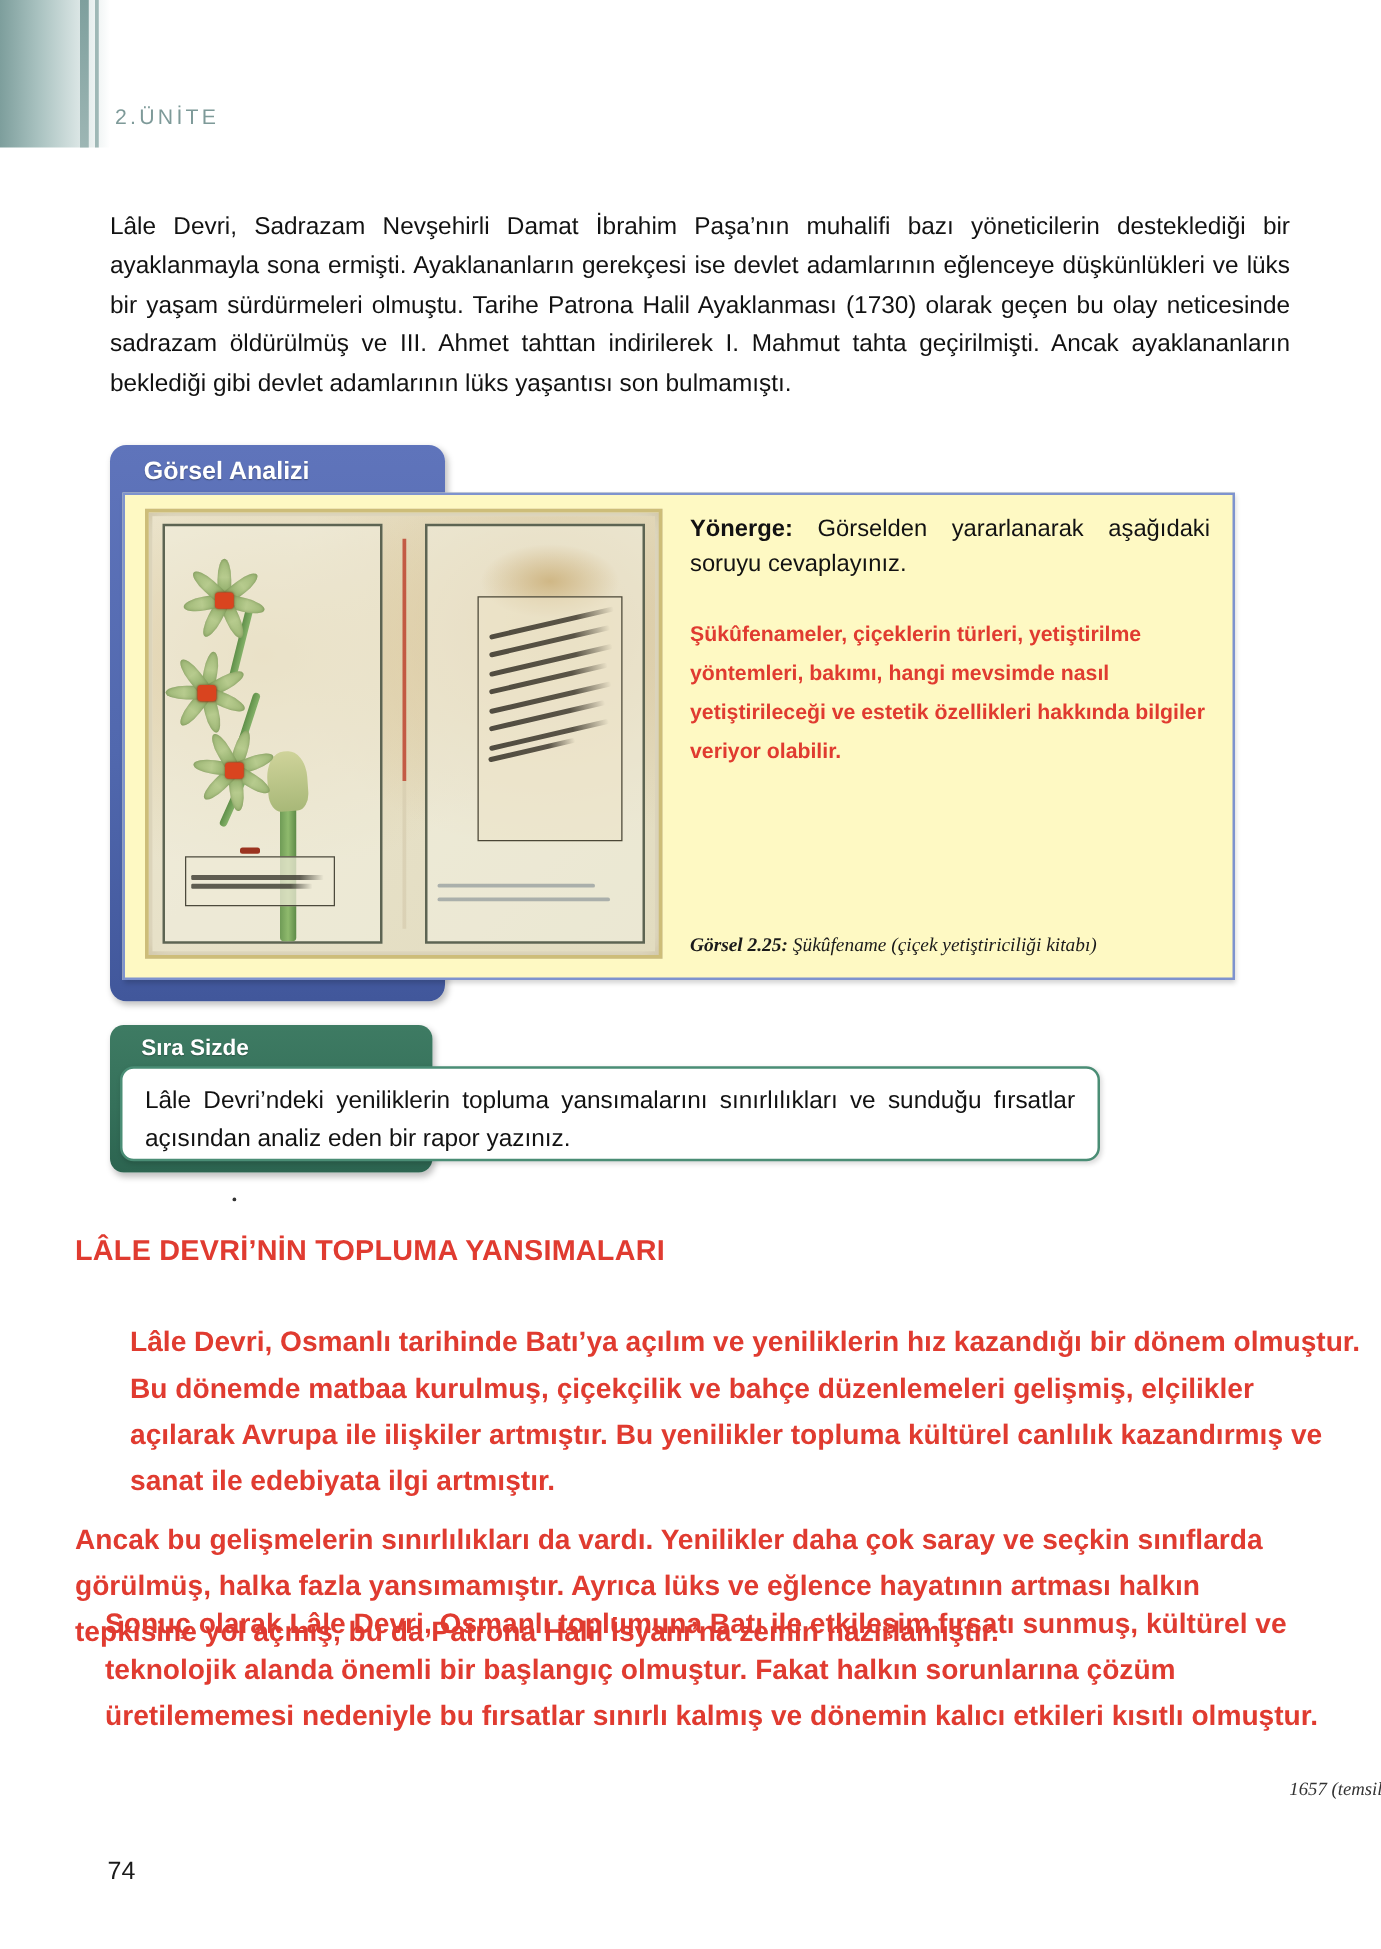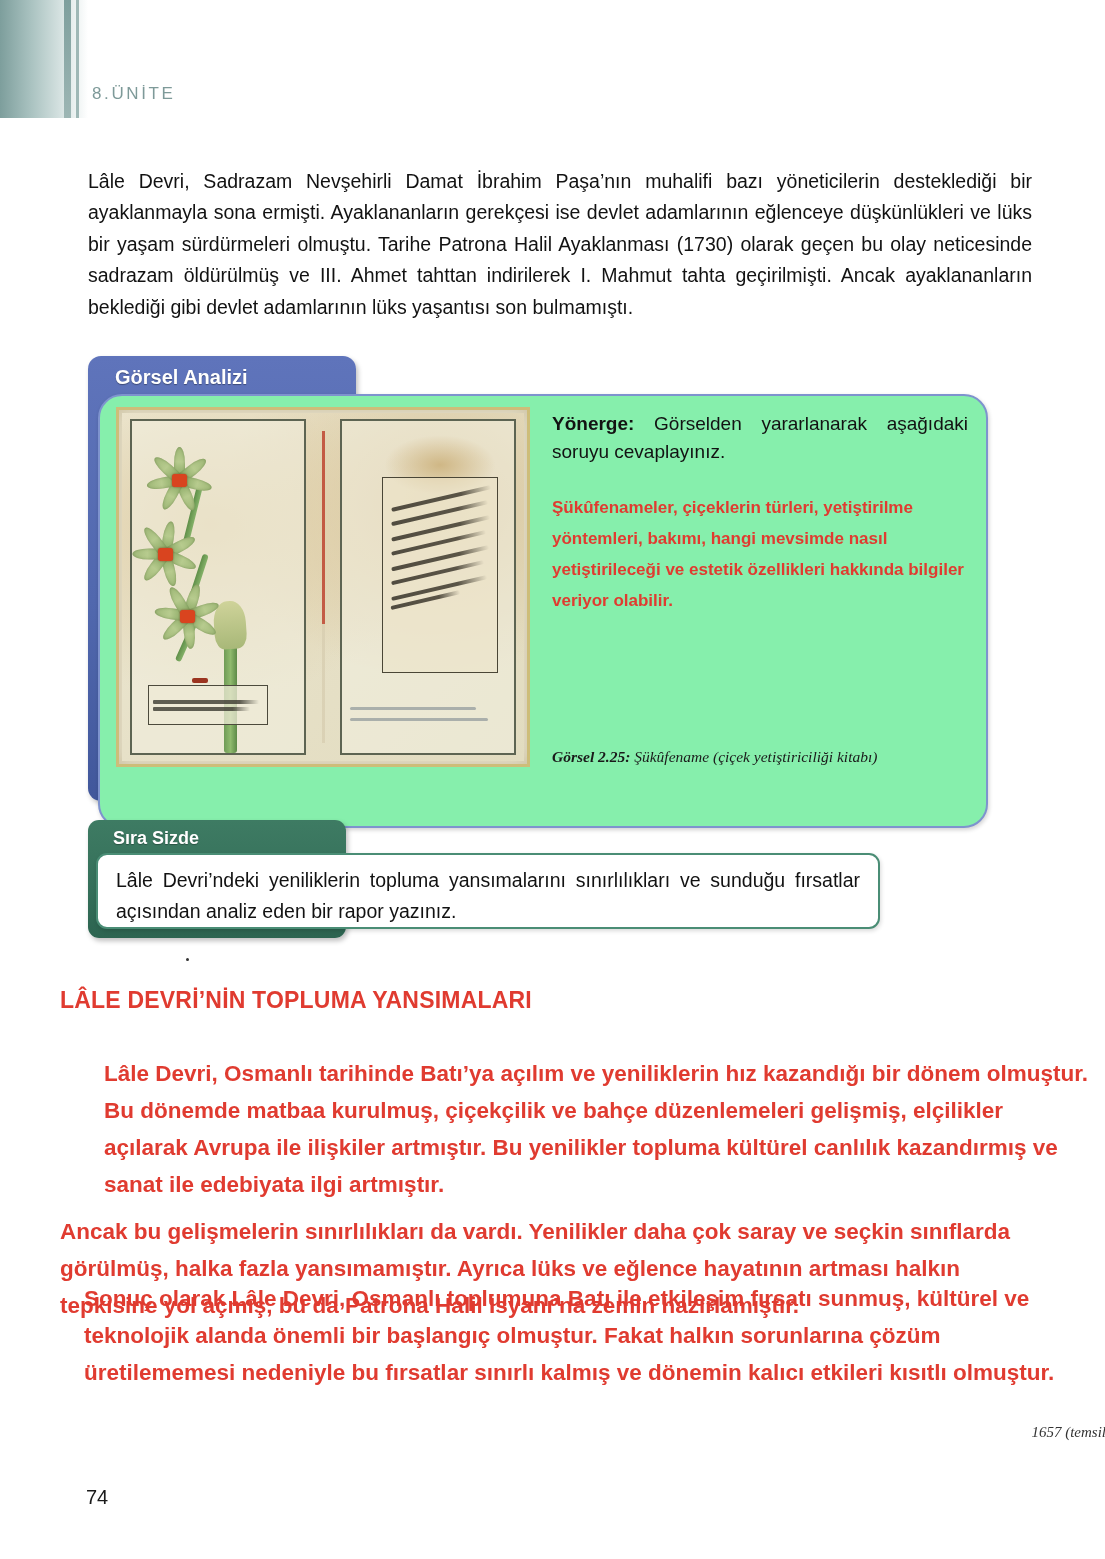--- a/index.html
+++ b/index.html
@@ -45,22 +45,22 @@
     background:linear-gradient(to bottom,#5f74bb 0%,#5168ae 55%,#41579b 100%);
     border-radius:13px 13px 13px 13px;
     box-shadow:2px 3px 5px rgba(0,0,0,.25);
   }
   .ga-tab-label{
     position:absolute; left:27px; top:10px;
     color:#ffffff; font-size:20px; font-weight:bold;
     text-shadow:0 1px 1px rgba(0,0,0,.35);
   }
   .ga-card{
-    position:absolute; left:10px; top:38px; width:890px; height:434px;
-    background:#86efac; border:2px solid #7e93ce; border-radius:24px;
+    position:absolute; left:10px; top:38px; width:890px; height:390px;
+    background:#fef9c3; border:2px solid #7e93ce; border-radius:0;
     box-shadow:1px 2px 4px rgba(0,0,0,.18);
   }
 
   
   .ms{
     position:absolute; left:16px; top:11px; width:414px; height:360px;
     background:#e8e3cf;
     border:3px solid #cdbd79;
     box-shadow:inset 0 0 18px rgba(150,125,70,.35);
     overflow:hidden;
@@ -205,21 +205,21 @@
     position:absolute; left:86px; top:1486px;
     font-size:20px; color:#1a1a1a;
   }
 </style>
 </head>
 <body>
 
 <div class="corner-gradient"></div>
 <div class="header-rule-a"></div>
 <div class="header-rule-b"></div>
-<div class="unit-label">8.ÜNİTE</div>
+<div class="unit-label">2.ÜNİTE</div>
 
 <p class="intro">Lâle Devri, Sadrazam Nevşehirli Damat İbrahim Paşa’nın muhalifi bazı yöneticilerin desteklediği bir ayaklanmayla sona ermişti. Ayaklananların gerekçesi ise devlet adamlarının eğlenceye düşkünlükleri ve lüks bir yaşam sürdürmeleri olmuştu. Tarihe Patrona Halil Ayaklanması (1730) olarak geçen bu olay neticesinde sadrazam öldürülmüş ve III. Ahmet tahttan indirilerek I. Mahmut tahta geçirilmişti. Ancak ayaklananların beklediği gibi devlet adamlarının lüks yaşantısı son bulmamıştı.</p>
 
 <div class="ga-wrap">
   <div class="ga-backing"></div>
   <div class="ga-tab-label">Görsel Analizi</div>
 
   <div class="ga-card">
 
     <div class="ms">

